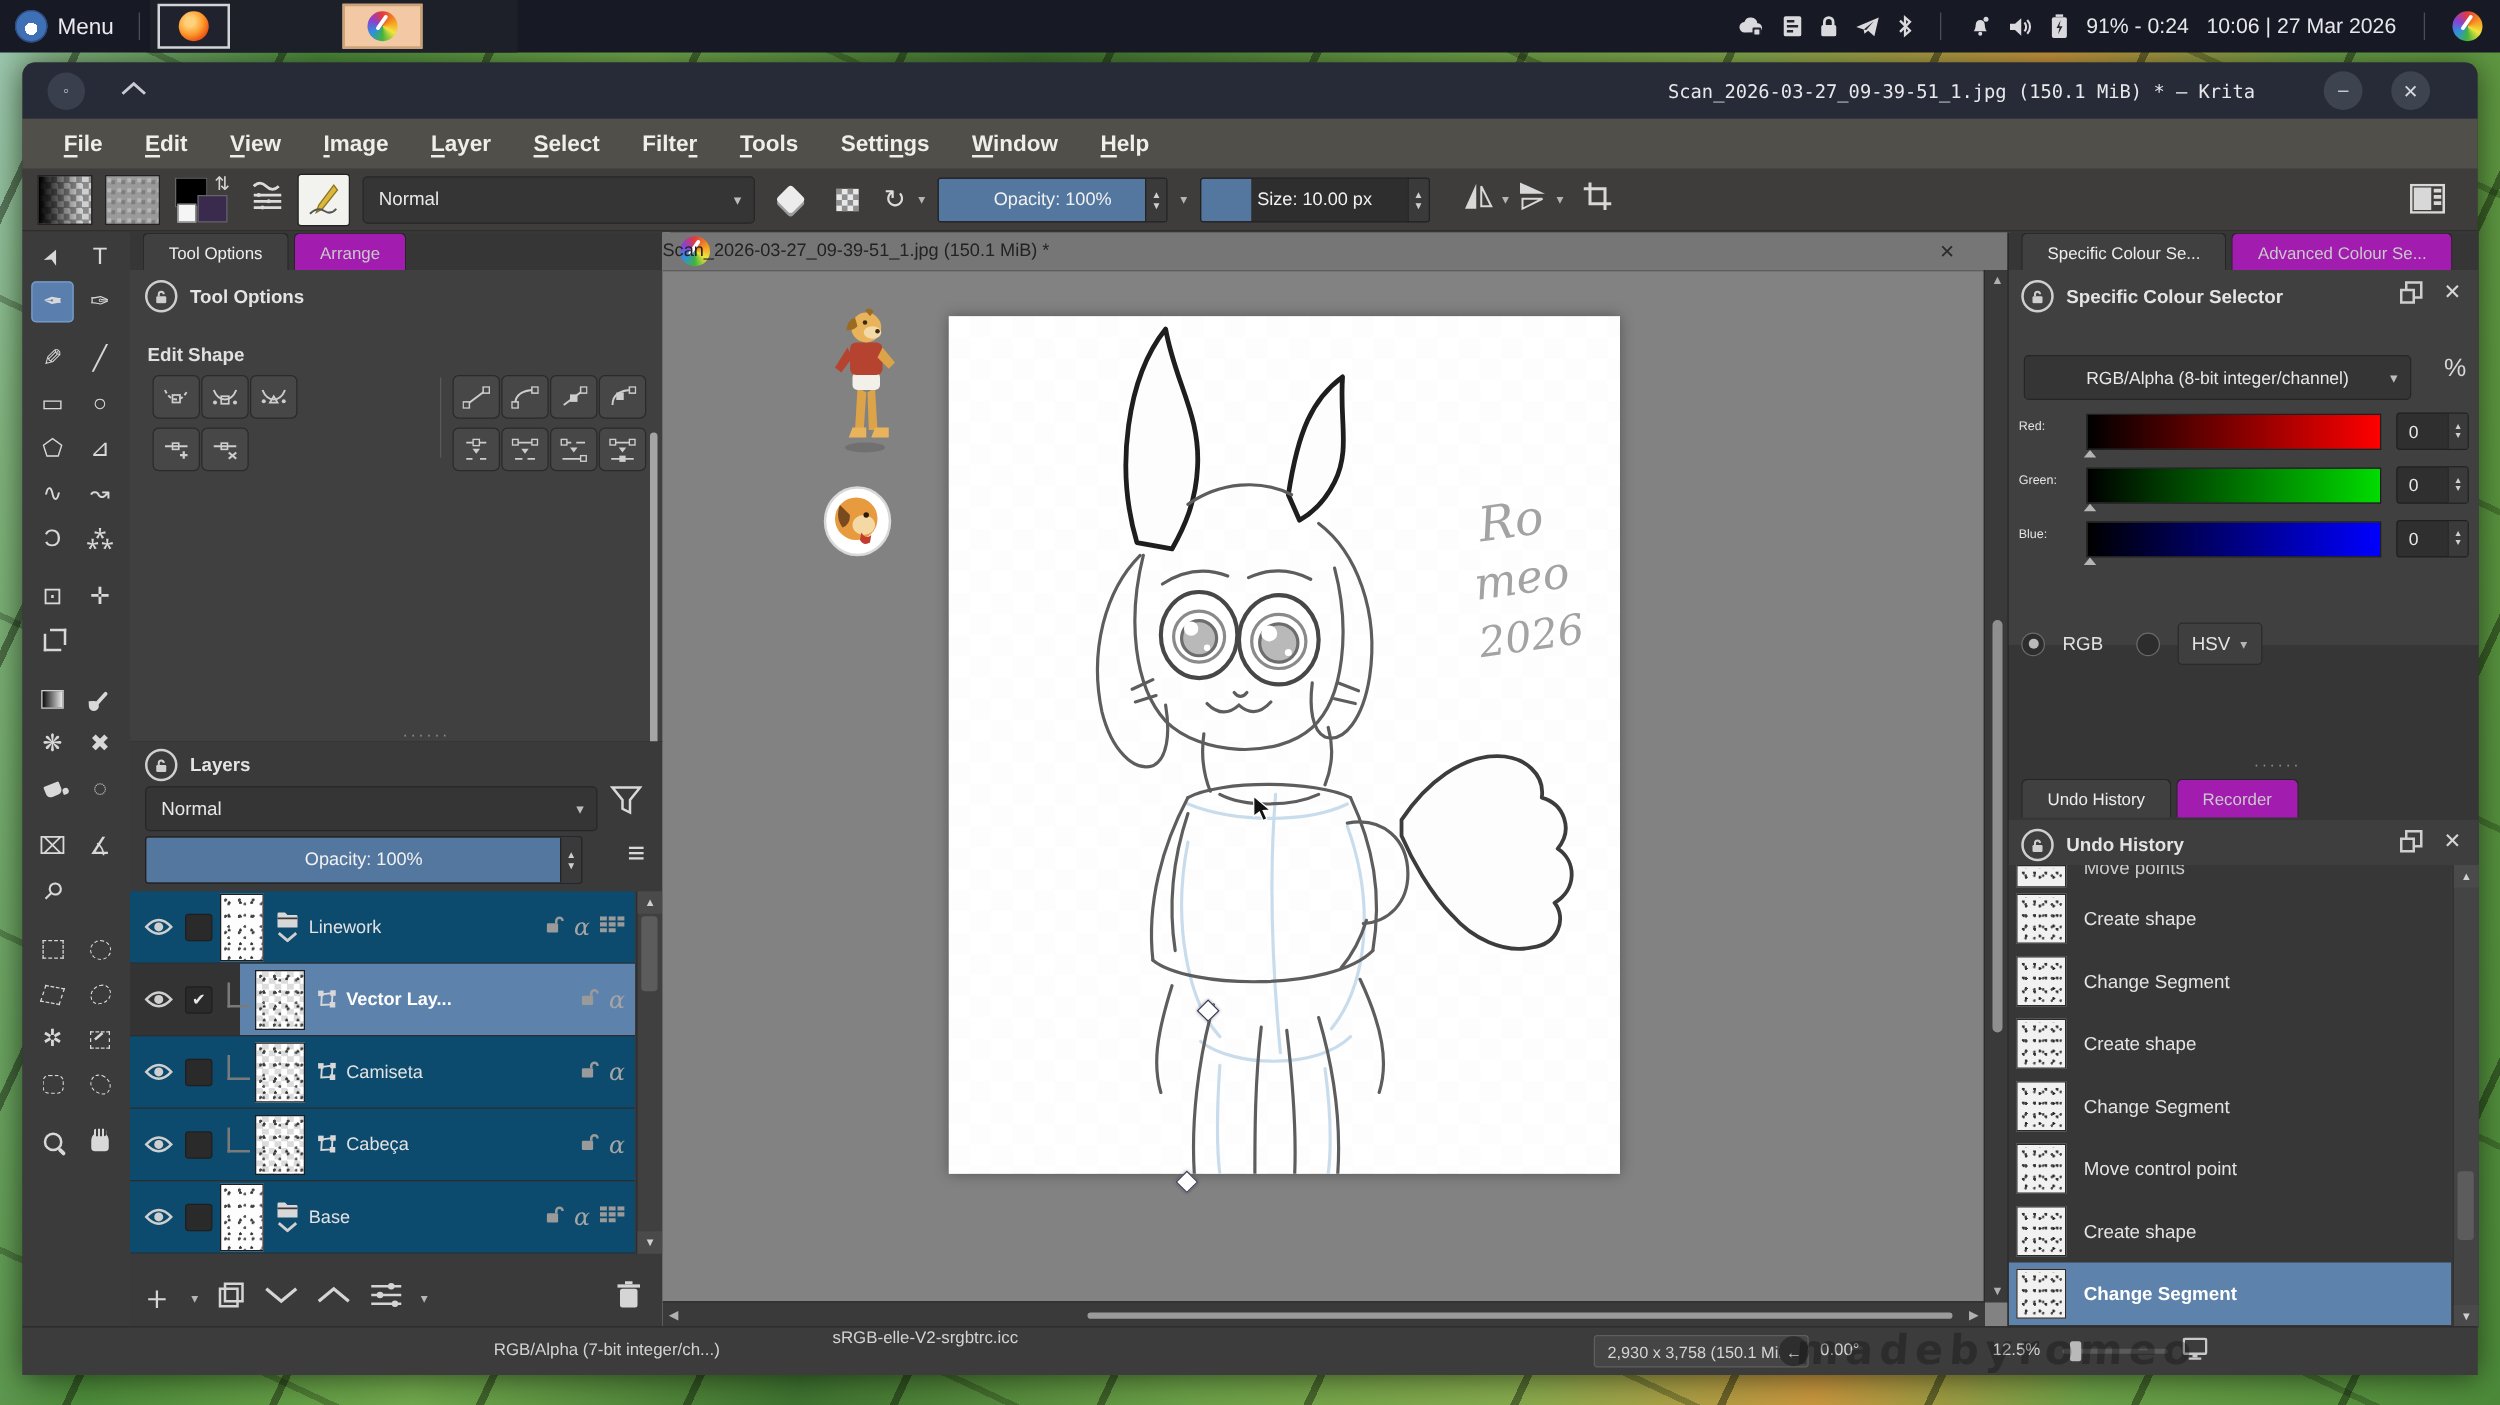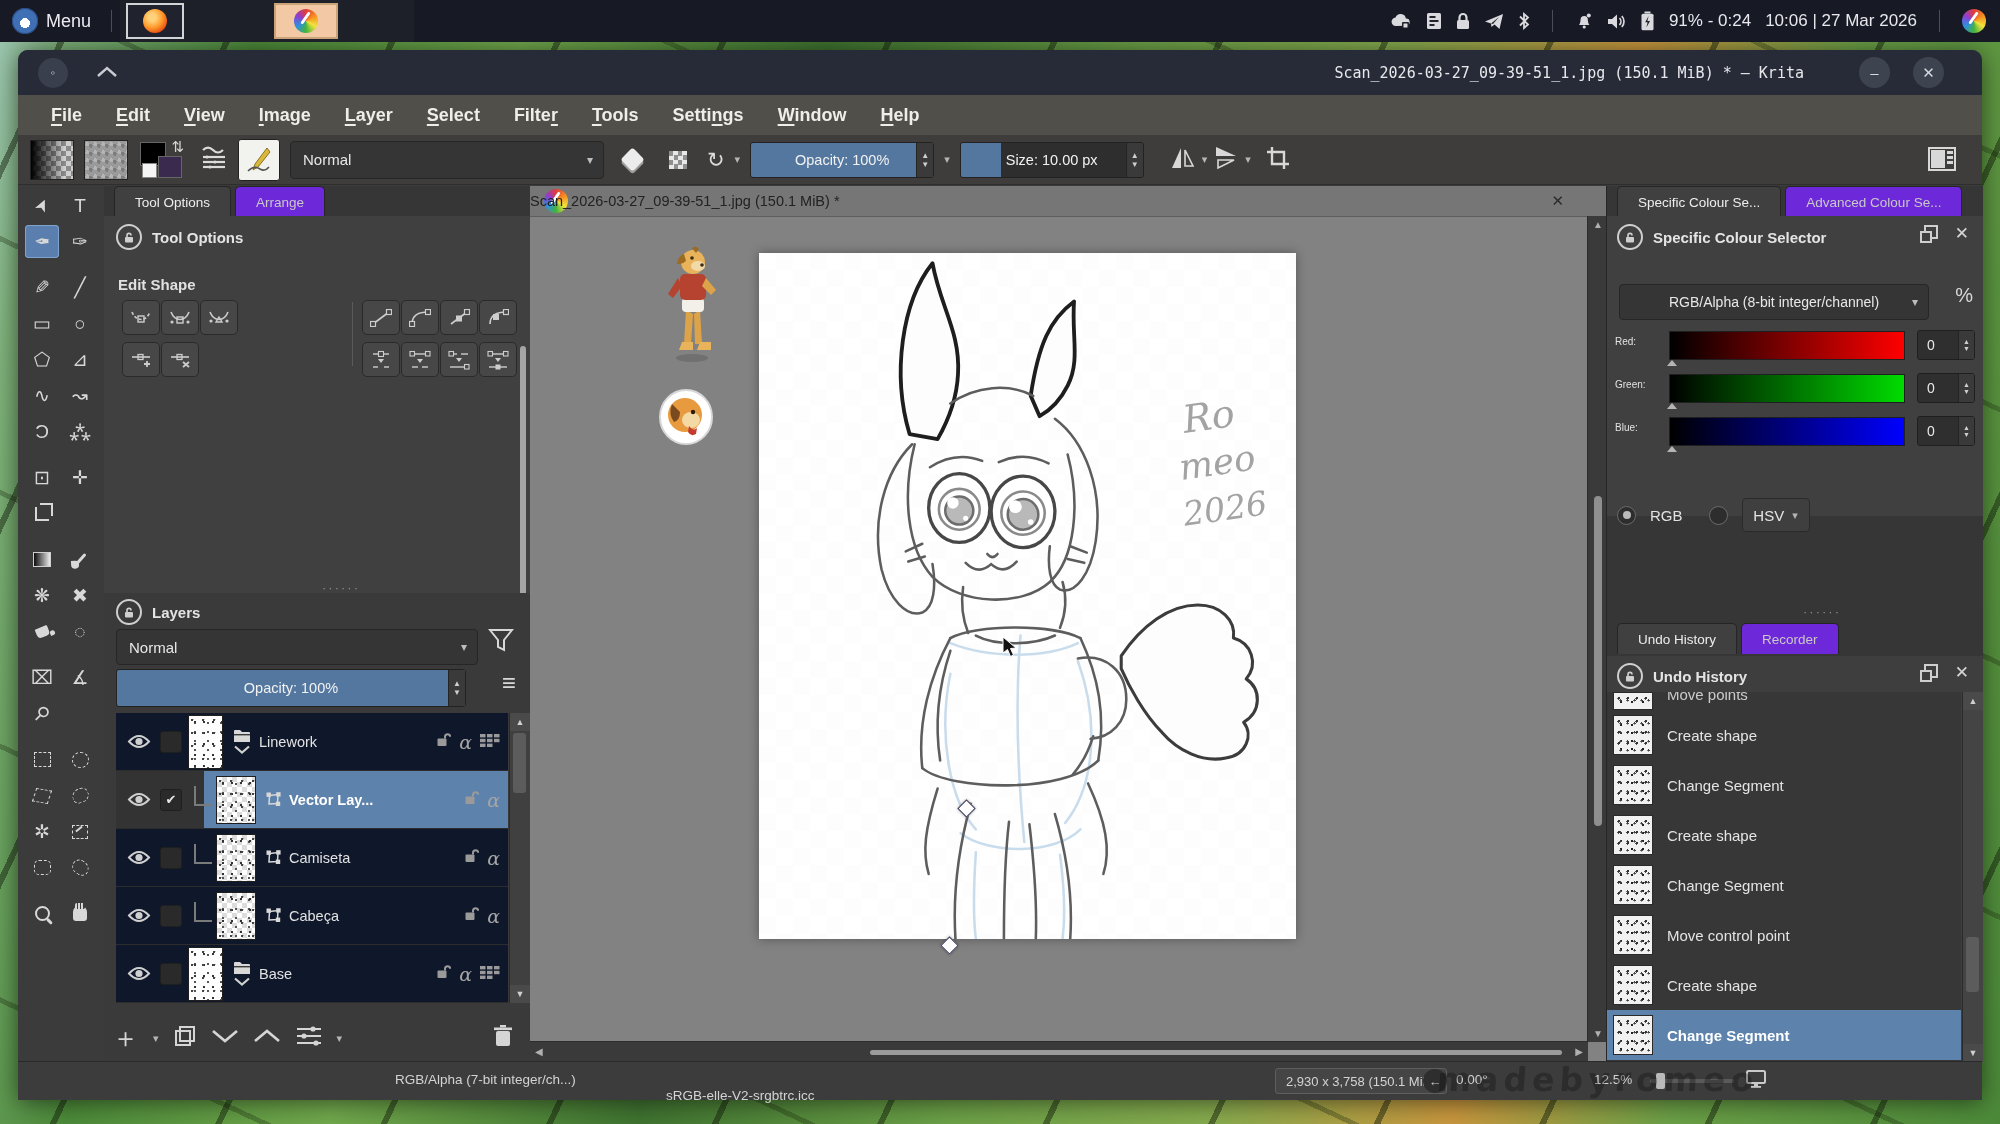--- a/index.html
+++ b/index.html
@@ -87,37 +87,37 @@
   .ti.dashed-pick::after{content:"";position:absolute;left:2px;top:2px;width:8px;height:2px;background:#d8d8d8;transform:rotate(-40deg)}
   .ti.cropper{width:12px;height:12px;border-left:2px solid #d8d8d8;border-bottom:2px solid #d8d8d8}
   .ti.cropper::after{content:"";position:absolute;left:3px;top:-4px;width:11px;height:11px;border-right:2px solid #d8d8d8;border-top:2px solid #d8d8d8}
   .ti.zoomy{width:11px;height:11px;border:2.2px solid #d8d8d8;border-radius:50%}
   .ti.zoomy::after{content:"";position:absolute;width:2.5px;height:7px;background:#d8d8d8;bottom:-6px;right:-3px;transform:rotate(-45deg);border-radius:2px}
   .ti.hand{width:14px;height:15px;background:#d8d8d8;border-radius:6px 6px 3px 3px}
   .ti.hand::before{content:"";position:absolute;left:2px;top:-3px;right:2px;height:6px;background:repeating-linear-gradient(90deg,#d8d8d8 0 2px,#3b3b3b 2px 3.2px);border-radius:2px}
   
   .ldock{position:absolute;left:86px;top:136px;width:426px;bottom:38px;background:#363636;border-right:6px solid #a3a3a3}
   .tabs{position:absolute;left:0;top:0;height:30px;display:flex;gap:4px;padding-left:10px}
-  .tab{height:30px;display:flex;align-items:center;padding:0 20px;font-size:13.5px;color:#c9c9c9;background:#6d28d9;border:1px solid #252525;border-bottom:none;border-radius:5px 5px 0 0}
+  .tab{height:30px;display:flex;align-items:center;padding:0 20px;font-size:13.5px;color:#c9c9c9;background:#a21caf;border:1px solid #252525;border-bottom:none;border-radius:5px 5px 0 0}
   .tab.active{background:#404040;color:#ededed}
   .dhead{position:absolute;display:flex;align-items:center;gap:10px;color:#e4e4e4;font-size:15px;font-weight:600}
   .locky{width:22px;height:22px;border-radius:50%;border:2px solid #cfcfcf;display:flex;align-items:center;justify-content:center}
   .panel1{position:absolute;left:0;top:30px;right:0;height:377px;background:#404040;border-bottom:1px solid #2a2a2a}
   .editshape-label{position:absolute;left:14px;top:60px;font-size:15px;font-weight:600;color:#e0e0e0}
   .tobtn{position:absolute;width:36px;height:33px;background:#474747;border:1px solid #2a2a2a;border-radius:5px;display:flex;align-items:center;justify-content:center}
   .lightbar{position:absolute;width:6px;border-radius:3px;background:#b7b7b7;opacity:.85}
   .dots{position:absolute;color:#8d8d8d;font-size:13px;letter-spacing:2px}
   
   .layersec{position:absolute;left:0;top:407px;right:0;bottom:0;background:#3a3a3a}
   .lay-head{position:absolute;left:12px;top:6px;display:flex;align-items:center;gap:10px;color:#e4e4e4;font-size:15px;font-weight:600}
   .blendrow{position:absolute;left:12px;top:36px;width:348px;height:34px}
   .funnel{position:absolute;right:16px;top:34px}
   .oprow{position:absolute;left:12px;top:76px;width:348px;height:36px}
   .hamb{position:absolute;right:14px;top:78px;color:#d8d8d8;font-size:24px;line-height:1}
-  .layerlist{position:absolute;left:12px;top:120px;right:22px;height:290px;background:#0f172a;overflow:hidden}
+  .layerlist{position:absolute;left:0;top:120px;right:22px;height:290px;background:#0c4a6e;overflow:hidden}
   .layer-row{height:58px;display:flex;align-items:center;position:relative;border-bottom:1px solid #2d2d2d;padding-left:8px;box-sizing:border-box}
   .layer-row.selected{background:linear-gradient(90deg,#333 0 88px,#5d82ac 88px)}
   .layer-row .eye{width:30px;display:flex;justify-content:center}
   .lchk{width:20px;height:20px;background:#2a2a2a;border:1px solid #1f1f1f;border-radius:3px;margin:0 6px;display:flex;align-items:center;justify-content:center;color:#e8e8e8;font-size:13px}
   .lcorner{width:16px;height:18px;border-left:2px solid #7a7a7a;border-bottom:2px solid #7a7a7a;margin:0 4px 8px 6px}
   .lthumb{background:repeating-conic-gradient(#dcdcdc 0 25%,#fff 0 50%) 0 0/10px 10px,#fff;border:1px solid #1e1e1e;position:relative;margin-right:10px}
   .lthumb::after{content:"";position:absolute;inset:0;background:radial-gradient(circle at 30% 30%,#444 0 1.2px,transparent 1.3px),radial-gradient(circle at 70% 55%,#333 0 1px,transparent 1.2px),radial-gradient(circle at 45% 80%,#555 0 1px,transparent 1.2px);background-size:11px 13px,9px 11px,13px 9px}
   .lthumb.vector{width:38px;height:46px}
   .lthumb.group{width:33px;height:52px;background:#fdfdfd}
   .lbadge{margin-right:8px;display:flex;flex-direction:column;align-items:center;gap:2px}
@@ -1110,21 +1110,21 @@
           <span class="sbtn" style="top:0;position:absolute;width:20px;height:18px;background:#4a4a4a;color:#d0d0d0;font-size:9px;display:flex;align-items:center;justify-content:center">▲</span>
           <span style="position:absolute;left:3px;width:13px;background:#5c5c5c;border-radius:3px;bottom:70px;height:55px"></span>
           <span class="sbtn" style="bottom:0;position:absolute;width:20px;height:18px;background:#4a4a4a;color:#d0d0d0;font-size:9px;display:flex;align-items:center;justify-content:center">▼</span>
         </div>
       </div>
     </div>
   </div>
 
   <div class="statusbar">
     <span style="position:absolute;left:377px;top:10px">RGB/Alpha (7-bit integer/ch...)</span>
-    <span style="position:absolute;left:648px;top:26px">sRGB-elle-V2-srgbtrc.icc</span>
+    <span style="position:absolute;left:648px;top:0">sRGB-elle-V2-srgbtrc.icc</span>
     <span class="dimsbox">2,930 x 3,758 (150.1 MiB)</span>
     <span class="rotpill">←</span>
     <span style="position:absolute;left:1438px;top:10px">0.00°</span>
     <span style="position:absolute;left:1576px;top:10px">12.5%</span>
     <span class="zslider">
         <span class="knob"></span>
       </span>
     <span style="position:absolute;left:1728px;top:8px"><svg width="20" height="18" viewBox="0 0 20 18">
           <rect x="1" y="1" width="18" height="12" rx="1.5" fill="none" stroke="#c9c9c9" stroke-width="2"></rect>
           <rect x="8" y="13" width="4" height="3" fill="#c9c9c9"></rect>

